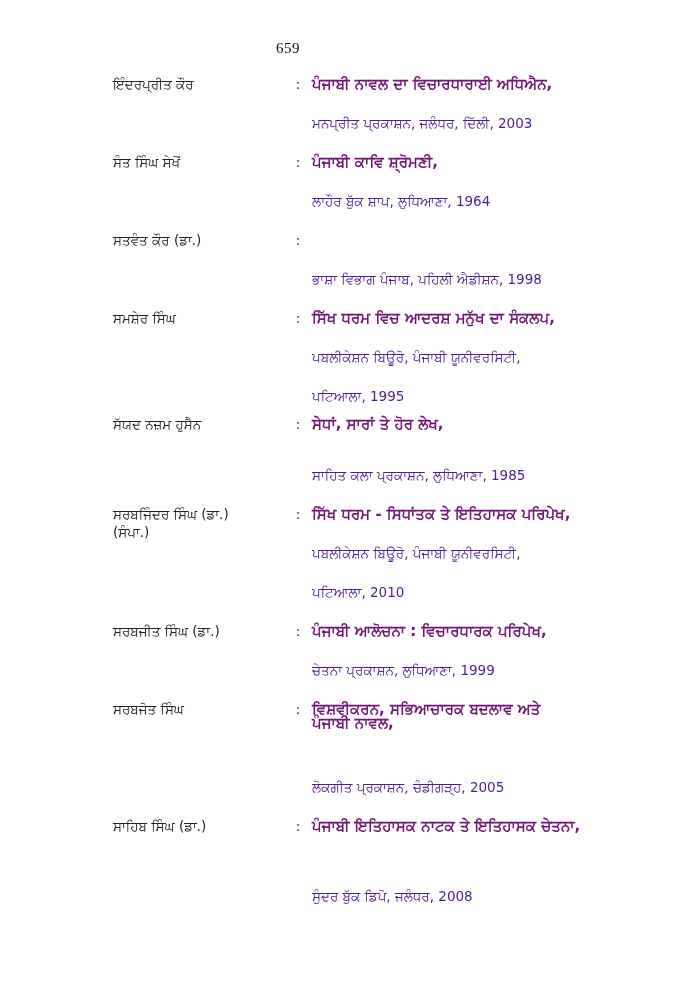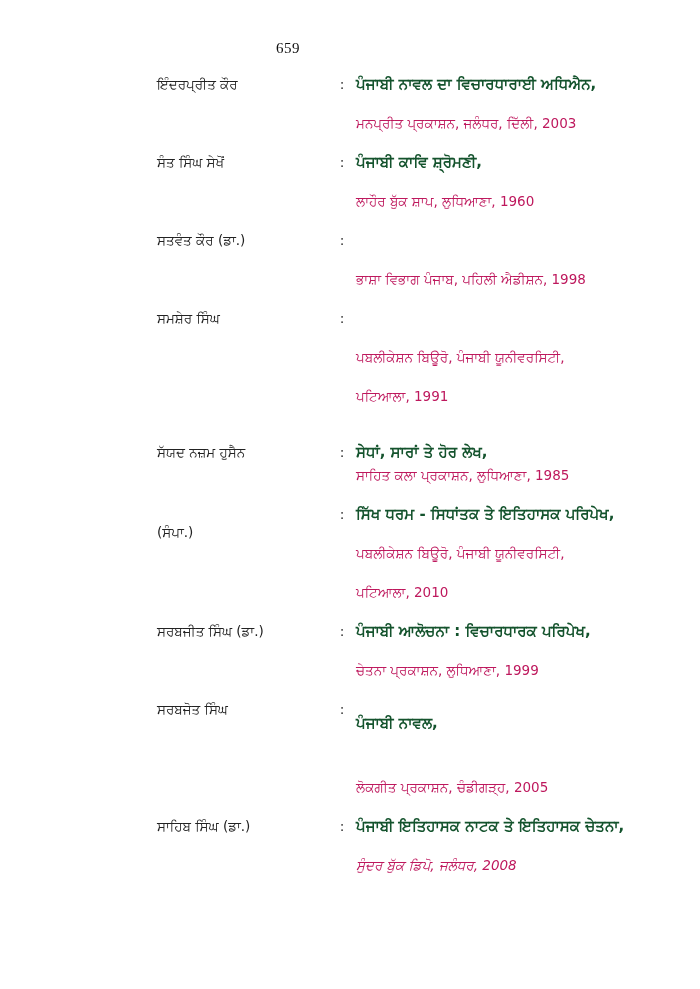--- a/index.html
+++ b/index.html
@@ -25,21 +25,20 @@
       font-size: 15px;
       letter-spacing: 0.5px;
     }
     .entry-line {
       position: absolute;
       left: 0;
       width: 608px;
       height: 24px;
       line-height: 24px;
       white-space: nowrap;
-      margin-left: 44px;
     }
     .author {
       position: absolute;
       left: 113px;
       font-size: 13.5px;
       font-weight: normal;
       color: #222;
     }
     .author-sub {
       position: absolute;
@@ -52,27 +51,27 @@
       left: 296px;
       font-family: "Liberation Serif", "DejaVu Serif", serif;
       font-size: 15px;
       color: #333;
     }
     .title {
       position: absolute;
       left: 312px;
       font-size: 15px;
       font-weight: bold;
-      color: #14532d;
+      color: #701a75;
     }
     .pub {
       position: absolute;
       left: 312px;
       font-size: 13.5px;
-      color: #be185d;
+      color: #4c1d95;
     }
   </style>
 </head>
 <body>
 
 <div>
 
   <div class="page-number">659</div>
 
   <div class="entry-line" style="top:72px;">
@@ -83,52 +82,54 @@
   <div class="entry-line" style="top:111px;">
     <span class="pub">ਮਨਪ੍ਰੀਤ ਪ੍ਰਕਾਸ਼ਨ, ਜਲੰਧਰ, ਦਿੱਲੀ, 2003</span>
   </div>
 
   <div class="entry-line" style="top:150px;">
     <span class="author">ਸੰਤ ਸਿੰਘ ਸੇਖੋਂ</span>
     <span class="colon">:</span>
     <span class="title">ਪੰਜਾਬੀ ਕਾਵਿ ਸ਼੍ਰੋਮਣੀ,</span>
   </div>
   <div class="entry-line" style="top:189px;">
-    <span class="pub">ਲਾਹੌਰ ਬੁੱਕ ਸ਼ਾਪ, ਲੁਧਿਆਣਾ, 1960</span>
+    <span class="pub">ਲਾਹੌਰ ਬੁੱਕ ਸ਼ਾਪ, ਲੁਧਿਆਣਾ, 1964</span>
   </div>
 
   <div class="entry-line" style="top:228px;">
     <span class="author">ਸਤਵੰਤ ਕੌਰ (ਡਾ.)</span>
     <span class="colon">:</span>
   </div>
   <div class="entry-line" style="top:267px;">
     <span class="pub">ਭਾਸ਼ਾ ਵਿਭਾਗ ਪੰਜਾਬ, ਪਹਿਲੀ ਐਡੀਸ਼ਨ, 1998</span>
   </div>
 
   <div class="entry-line" style="top:306px;">
     <span class="author">ਸਮਸ਼ੇਰ ਸਿੰਘ</span>
     <span class="colon">:</span>
+    <span class="title">ਸਿੱਖ ਧਰਮ ਵਿਚ ਆਦਰਸ਼ ਮਨੁੱਖ ਦਾ ਸੰਕਲਪ,</span>
   </div>
   <div class="entry-line" style="top:345px;">
     <span class="pub">ਪਬਲੀਕੇਸ਼ਨ ਬਿਊਰੋ, ਪੰਜਾਬੀ ਯੂਨੀਵਰਸਿਟੀ,</span>
   </div>
   <div class="entry-line" style="top:384px;">
-    <span class="pub">ਪਟਿਆਲਾ, 1991</span>
+    <span class="pub">ਪਟਿਆਲਾ, 1995</span>
   </div>
 
-  <div class="entry-line" style="top:440px;padding-left:12px;">
+  <div class="entry-line" style="top:412px;padding-left:12px;">
     <span class="author">ਸੱਯਦ ਨਜ਼ਮ ਹੁਸੈਨ</span>
     <span class="colon">:</span>
     <span class="title">ਸੇਧਾਂ, ਸਾਰਾਂ ਤੇ ਹੋਰ ਲੇਖ,</span>
   </div>
   <div class="entry-line" style="top:463px;">
     <span class="pub">ਸਾਹਿਤ ਕਲਾ ਪ੍ਰਕਾਸ਼ਨ, ਲੁਧਿਆਣਾ, 1985</span>
   </div>
 
   <div class="entry-line" style="top:502px;">
+    <span class="author">ਸਰਬਜਿੰਦਰ ਸਿੰਘ (ਡਾ.)</span>
     <span class="colon">:</span>
     <span class="title">ਸਿੱਖ ਧਰਮ - ਸਿਧਾਂਤਕ ਤੇ ਇਤਿਹਾਸਕ ਪਰਿਪੇਖ,</span>
   </div>
   <div class="entry-line" style="top:520px;">
     <span class="author-sub">(ਸੰਪਾ.)</span>
   </div>
   <div class="entry-line" style="top:541px;">
     <span class="pub">ਪਬਲੀਕੇਸ਼ਨ ਬਿਊਰੋ, ਪੰਜਾਬੀ ਯੂਨੀਵਰਸਿਟੀ,</span>
   </div>
   <div class="entry-line" style="top:580px;">
@@ -140,30 +141,31 @@
     <span class="colon">:</span>
     <span class="title">ਪੰਜਾਬੀ ਆਲੋਚਨਾ : ਵਿਚਾਰਧਾਰਕ ਪਰਿਪੇਖ,</span>
   </div>
   <div class="entry-line" style="top:658px;padding-left:12px;">
     <span class="pub">ਚੇਤਨਾ ਪ੍ਰਕਾਸ਼ਨ, ਲੁਧਿਆਣਾ, 1999</span>
   </div>
 
   <div class="entry-line" style="top:697px;">
     <span class="author">ਸਰਬਜੋਤ ਸਿੰਘ</span>
     <span class="colon">:</span>
+    <span class="title">ਵਿਸ਼ਵੀਕਰਨ, ਸਭਿਆਚਾਰਕ ਬਦਲਾਵ ਅਤੇ</span>
   </div>
   <div class="entry-line" style="top:711px;">
     <span class="title">ਪੰਜਾਬੀ ਨਾਵਲ,</span>
   </div>
   <div class="entry-line" style="top:775px;">
     <span class="pub">ਲੋਕਗੀਤ ਪ੍ਰਕਾਸ਼ਨ, ਚੰਡੀਗੜ੍ਹ, 2005</span>
   </div>
 
   <div class="entry-line" style="top:814px;text-align:center;">
     <span class="author">ਸਾਹਿਬ ਸਿੰਘ (ਡਾ.)</span>
     <span class="colon">:</span>
     <span class="title">ਪੰਜਾਬੀ ਇਤਿਹਾਸਕ ਨਾਟਕ ਤੇ ਇਤਿਹਾਸਕ ਚੇਤਨਾ,</span>
   </div>
-  <div class="entry-line" style="top:853px;font-style:italic;">
+  <div class="entry-line" style="top:884px;">
     <span class="pub">ਸੁੰਦਰ ਬੁੱਕ ਡਿਪੋ, ਜਲੰਧਰ, 2008</span>
   </div>
 
 </div>
 
 </body></html>

